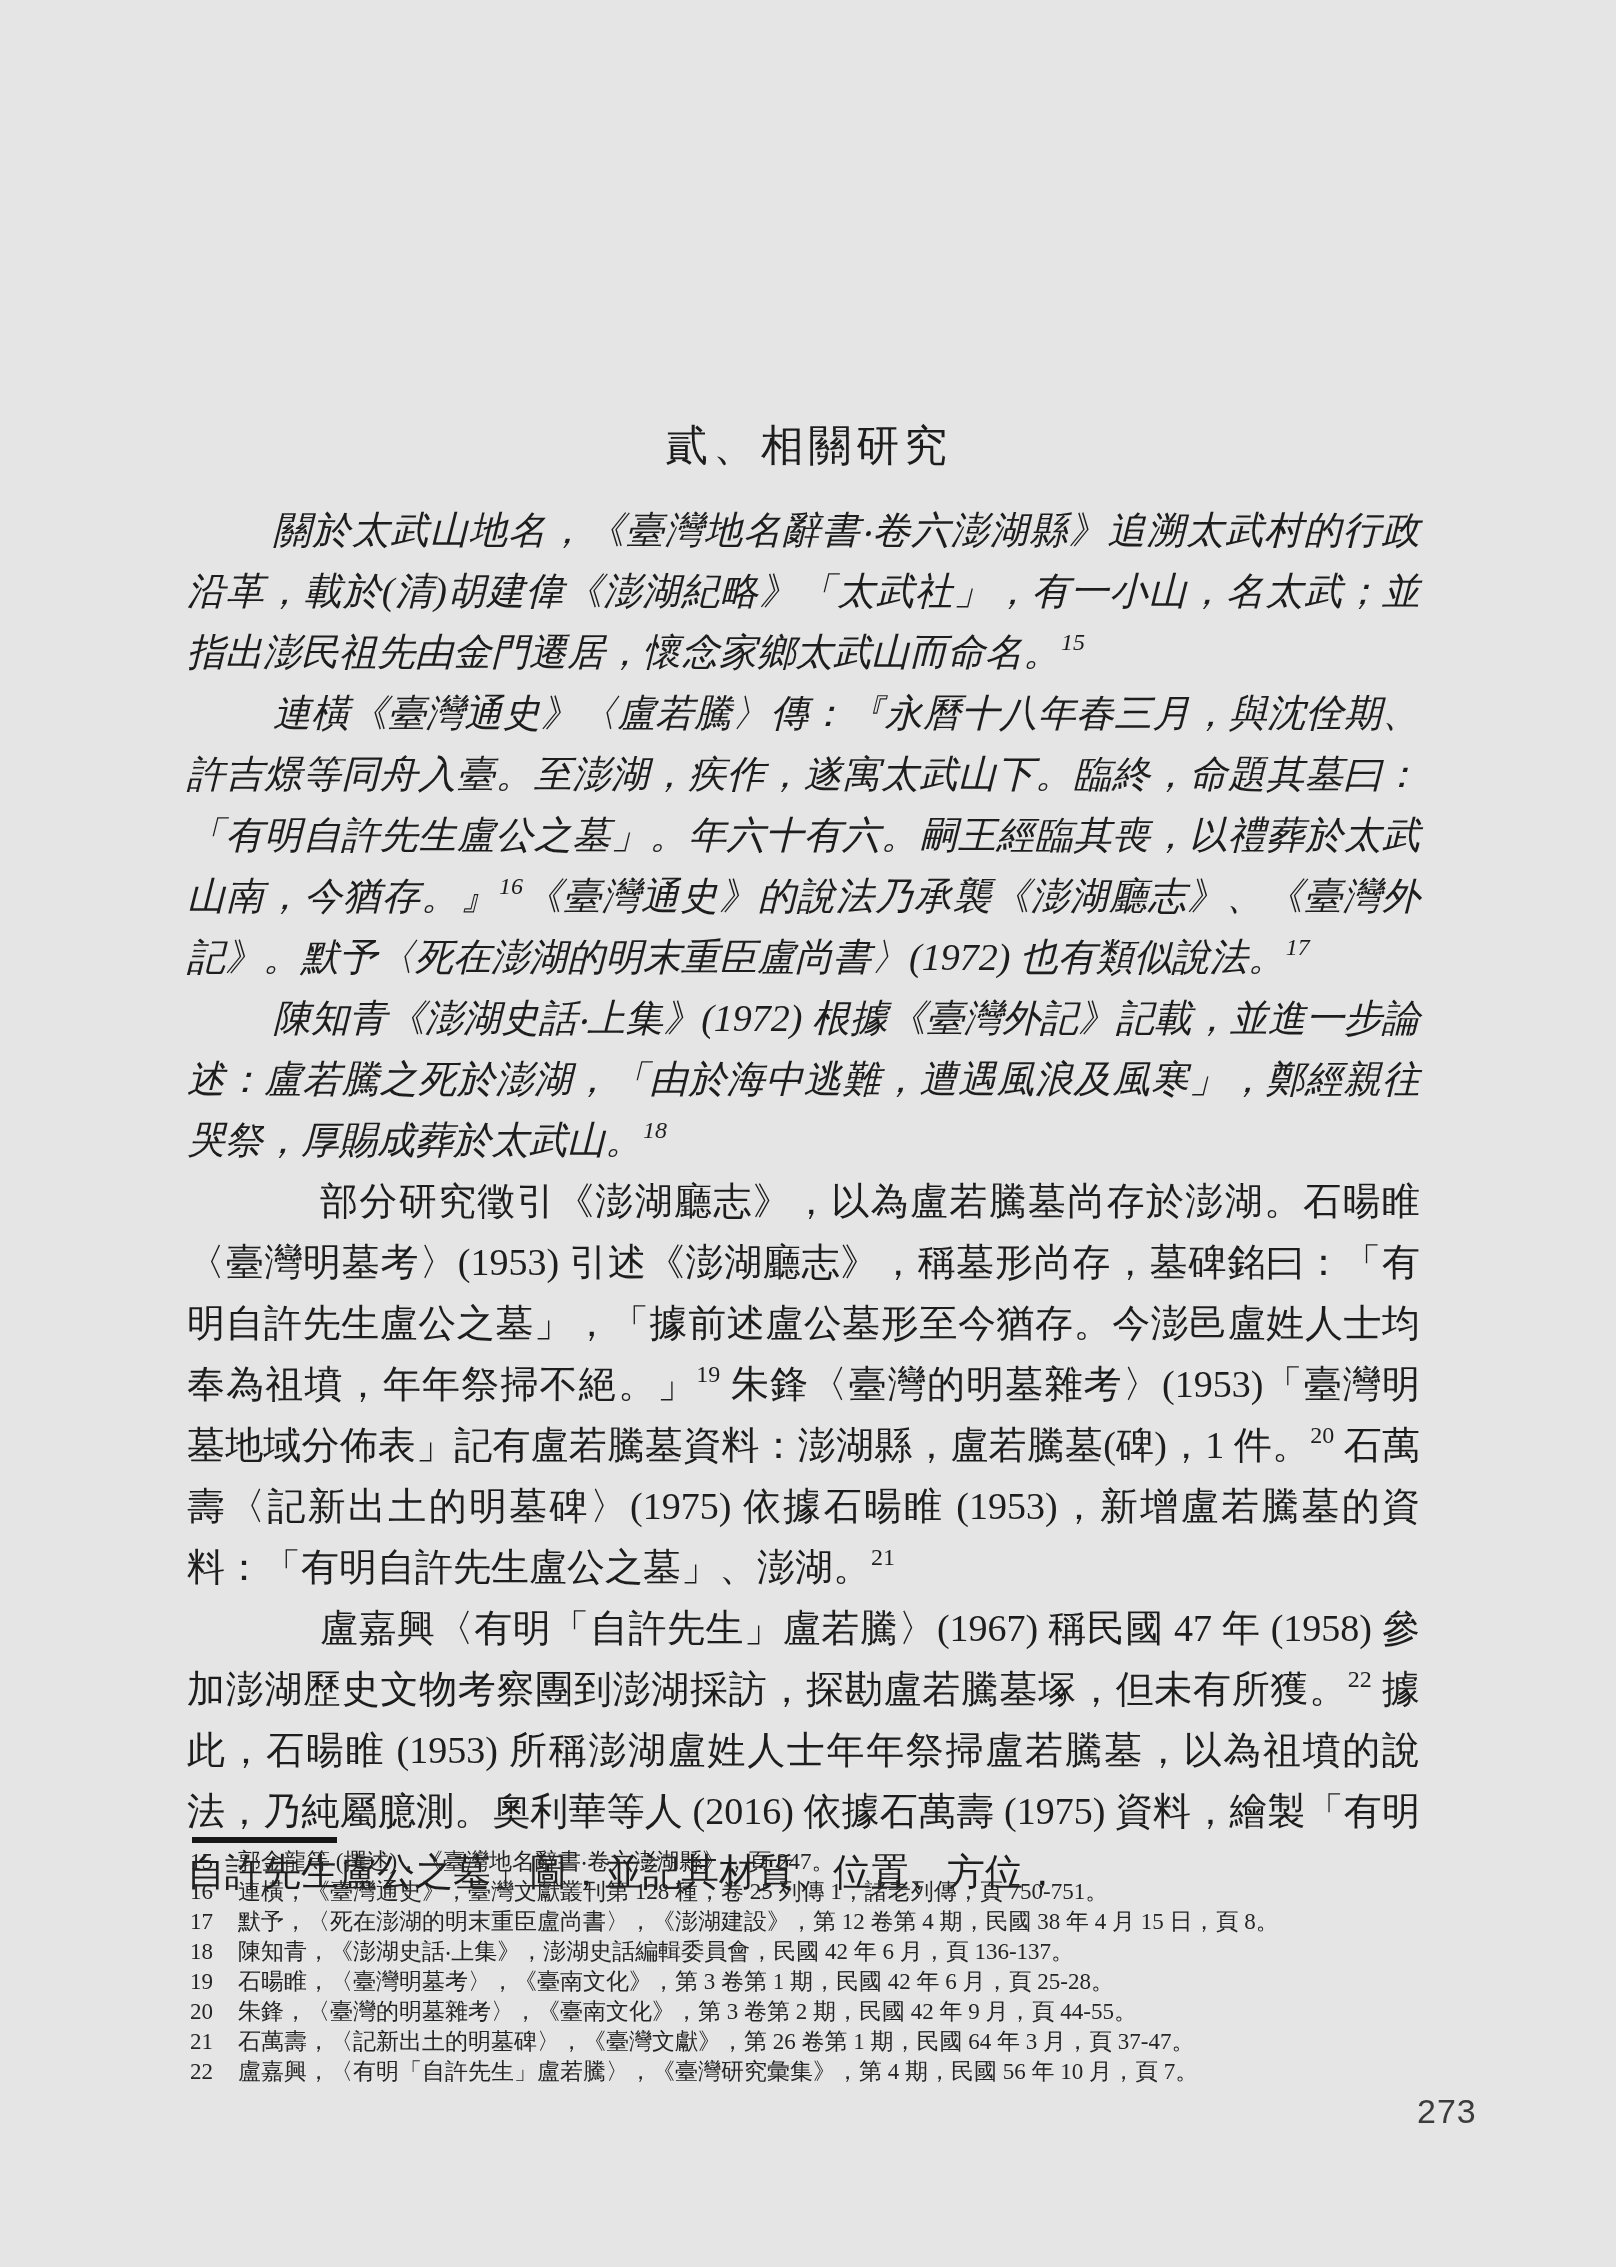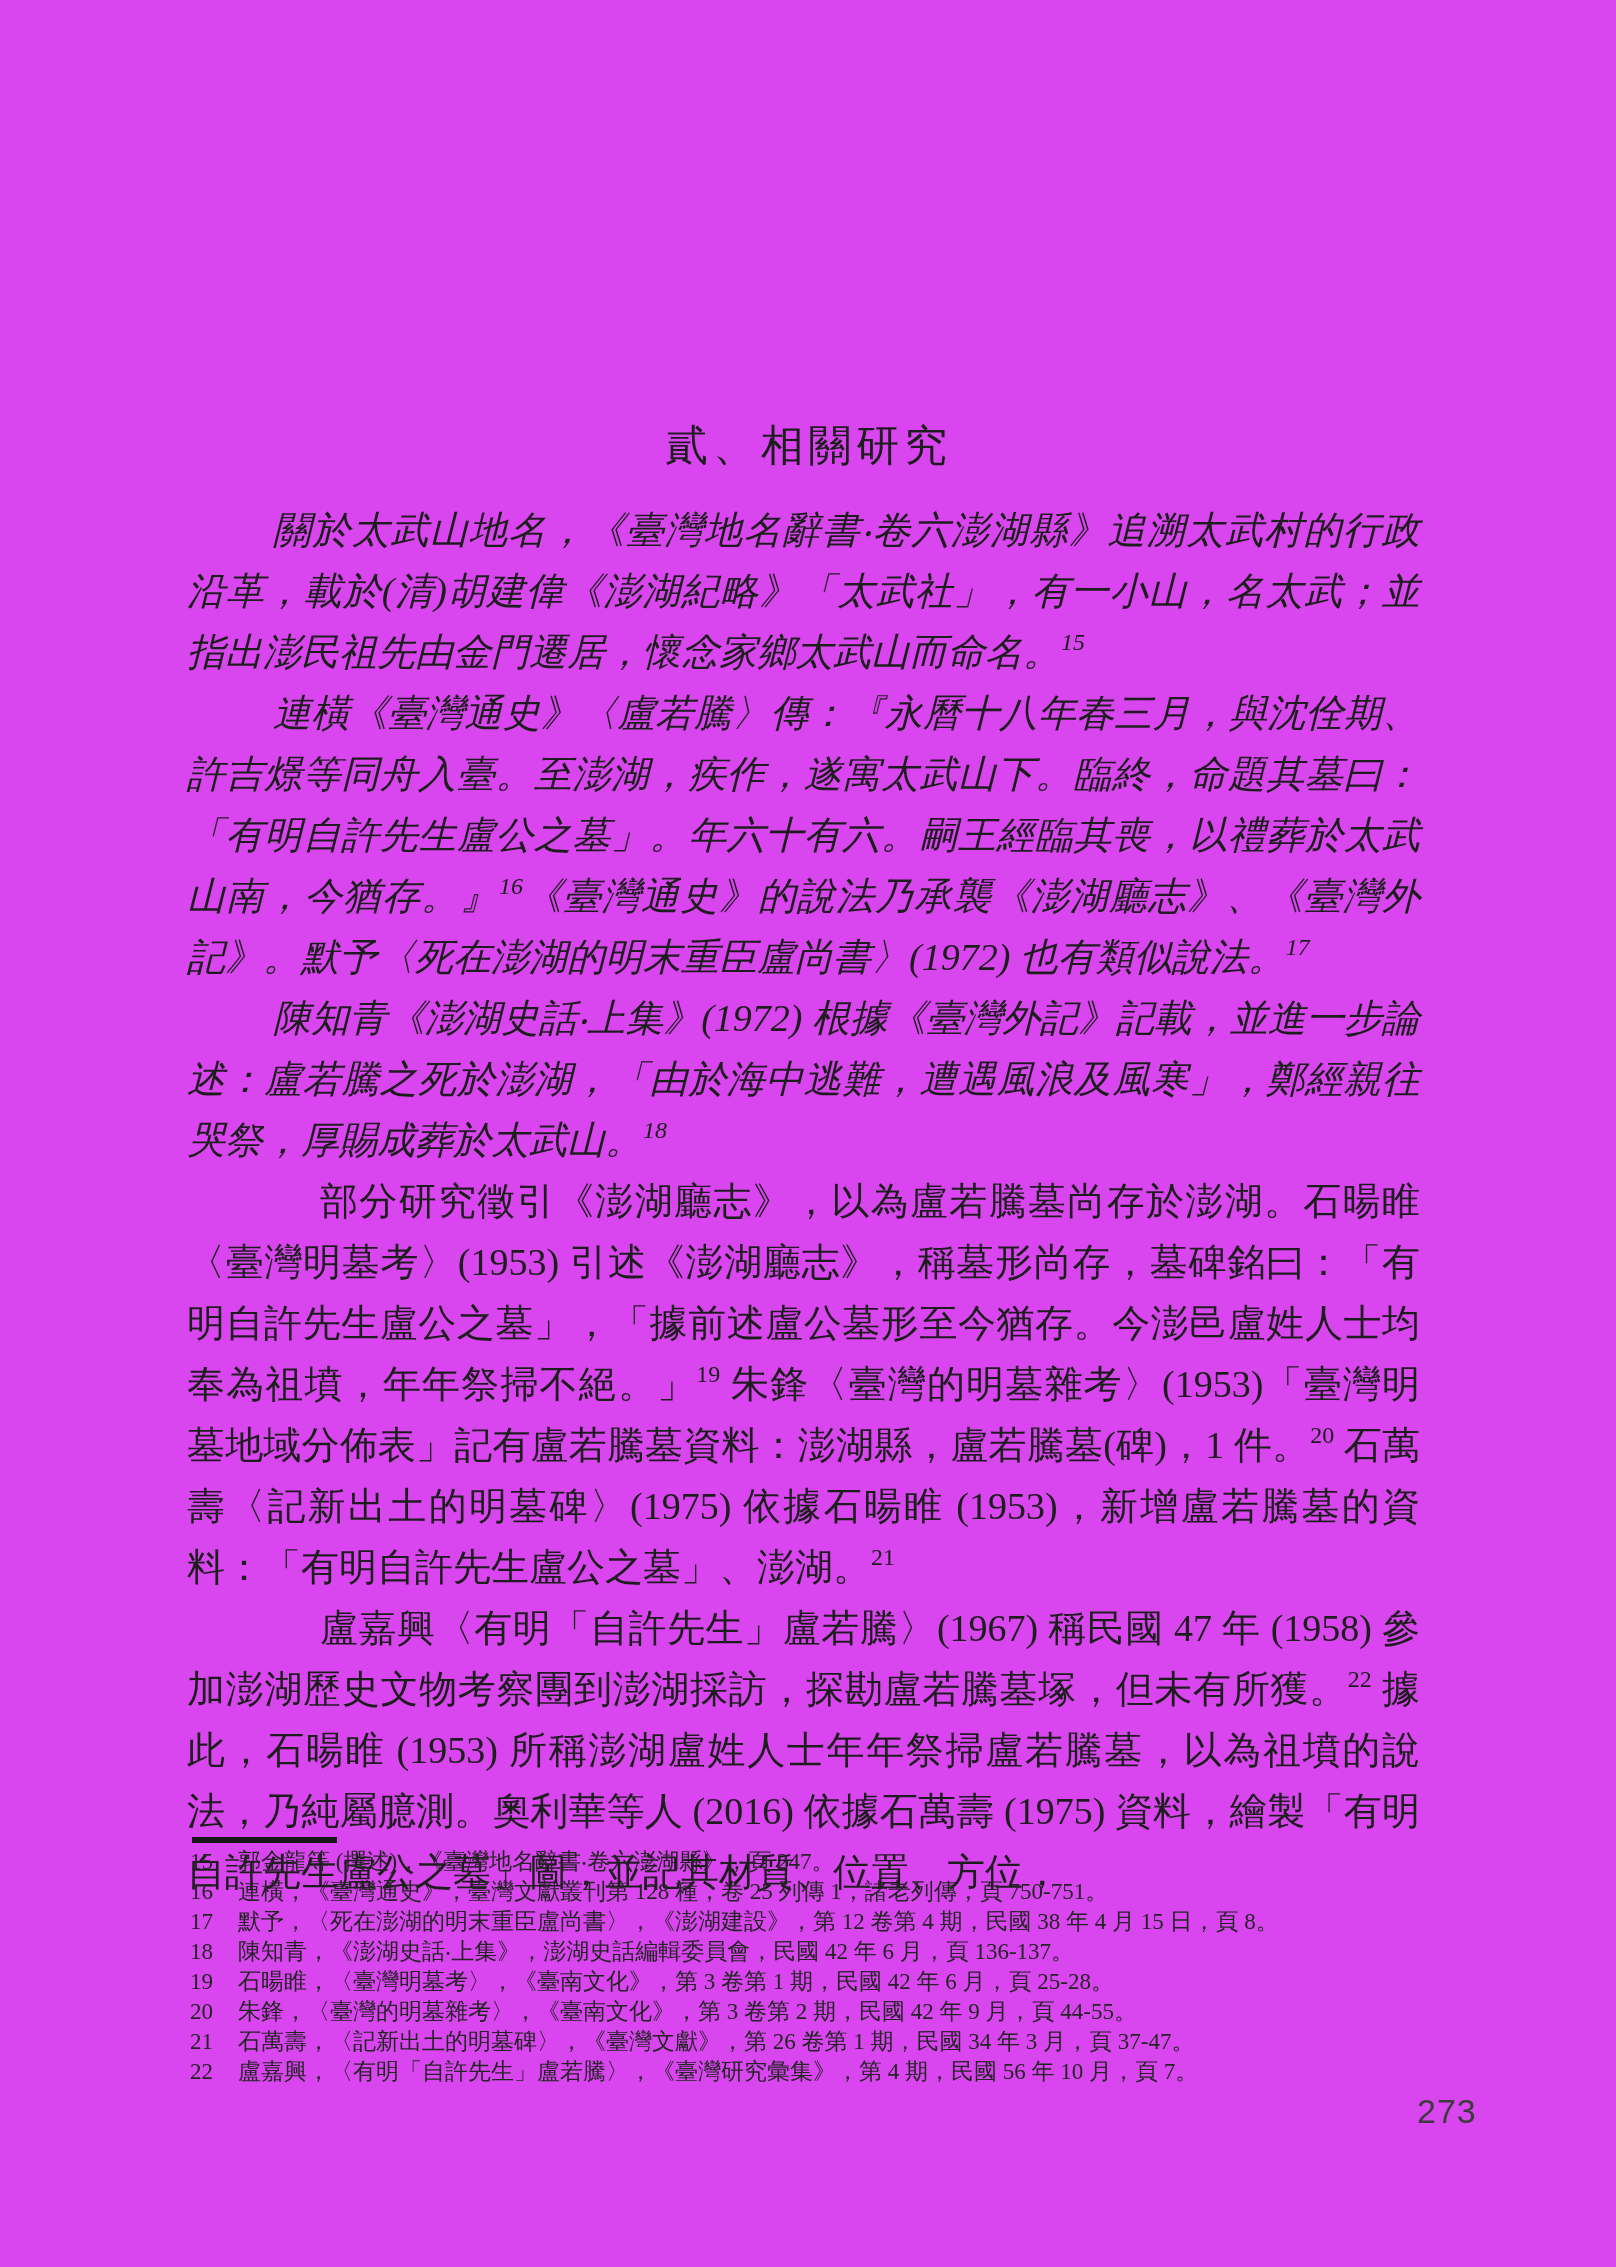--- a/index.html
+++ b/index.html
@@ -4,21 +4,21 @@
 <style>
   html, body {
     margin: 0;
     padding: 0;
     background: #ffffff;
   }
   .page {
     position: relative;
     width: 1617px;
     height: 2267px;
-    background: #d946ef;
+    background: #e5e5e5;
     font-family: "Liberation Serif", "DejaVu Serif", serif;
     color: #1d1d1d;
     overflow: hidden;
   }
   .doc-title {
     position: absolute;
     top: 388px;
     left: 0;
     width: 100%;
     text-align: center;
@@ -115,21 +115,21 @@
       <div class="footnote">
         <span class="fn-num">19</span>
         <span class="fn-text">石暘睢，〈臺灣明墓考〉，《臺南文化》，第 3 卷第 1 期，民國 42 年 6 月，頁 25-28。</span>
       </div>
       <div class="footnote">
         <span class="fn-num">20</span>
         <span class="fn-text">朱鋒，〈臺灣的明墓雜考〉，《臺南文化》，第 3 卷第 2 期，民國 42 年 9 月，頁 44-55。</span>
       </div>
       <div class="footnote">
         <span class="fn-num">21</span>
-        <span class="fn-text">石萬壽，〈記新出土的明墓碑〉，《臺灣文獻》，第 26 卷第 1 期，民國 34 年 3 月，頁 37-47。</span>
+        <span class="fn-text">石萬壽，〈記新出土的明墓碑〉，《臺灣文獻》，第 26 卷第 1 期，民國 64 年 3 月，頁 37-47。</span>
       </div>
       <div class="footnote">
         <span class="fn-num">22</span>
         <span class="fn-text">盧嘉興，〈有明「自許先生」盧若騰〉，《臺灣研究彙集》，第 4 期，民國 56 年 10 月，頁 7。</span>
       </div>
     </div>
 
   <div class="page-number">273</div>
 
 </div>

